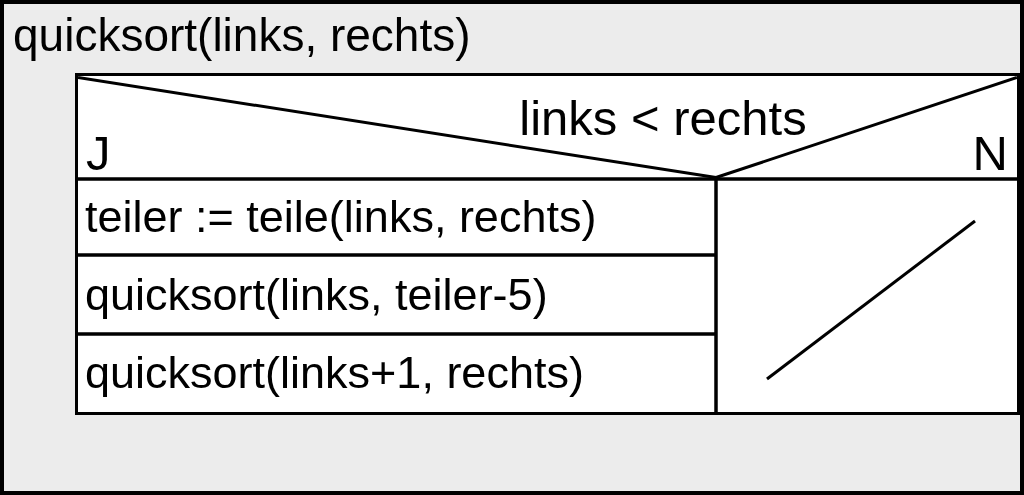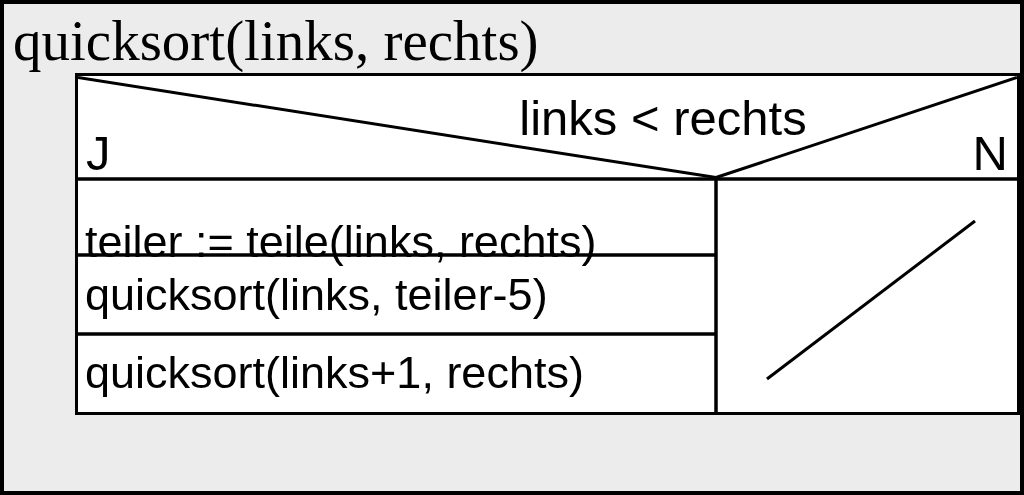--- a/index.html
+++ b/index.html
@@ -15,24 +15,23 @@
     background: #ececec;
     border: 4px solid #000000;
     font-family: "Liberation Sans", "DejaVu Sans", sans-serif;
     color: #000000;
     overflow: hidden;
   }
   .title {
     position: absolute;
     left: 9px;
     top: 8px;
-    font-size: 57px;
+    font-size: 46px;
     line-height: 1;
     white-space: nowrap;
-    font-family: Liberation Serif, serif;
   }
   .inner-box {
     position: absolute;
     left: 71px;
     top: 69px;
     width: 945px;
     height: 342px;
     box-sizing: border-box;
     border: 3px solid #000000;
     background: #ffffff;
@@ -66,21 +65,21 @@
     left: 0;
     width: 630px;
     padding-left: 7px;
     box-sizing: border-box;
     display: flex;
     align-items: center;
     font-size: 45px;
     white-space: nowrap;
     overflow: hidden;
   }
-  .stmt-row.r1 { top: 105px; height: 72px; margin-top: 25px; }
+  .stmt-row.r1 { top: 105px; height: 72px; }
   .stmt-row.r2 { top: 181px; height: 75px; }
   .stmt-row.r3 { top: 260px; height: 73px; }
 </style>
 </head>
 <body>
 
 <div id="canvas">
 
   <div class="title">quicksort(links, rechts)</div>
 

